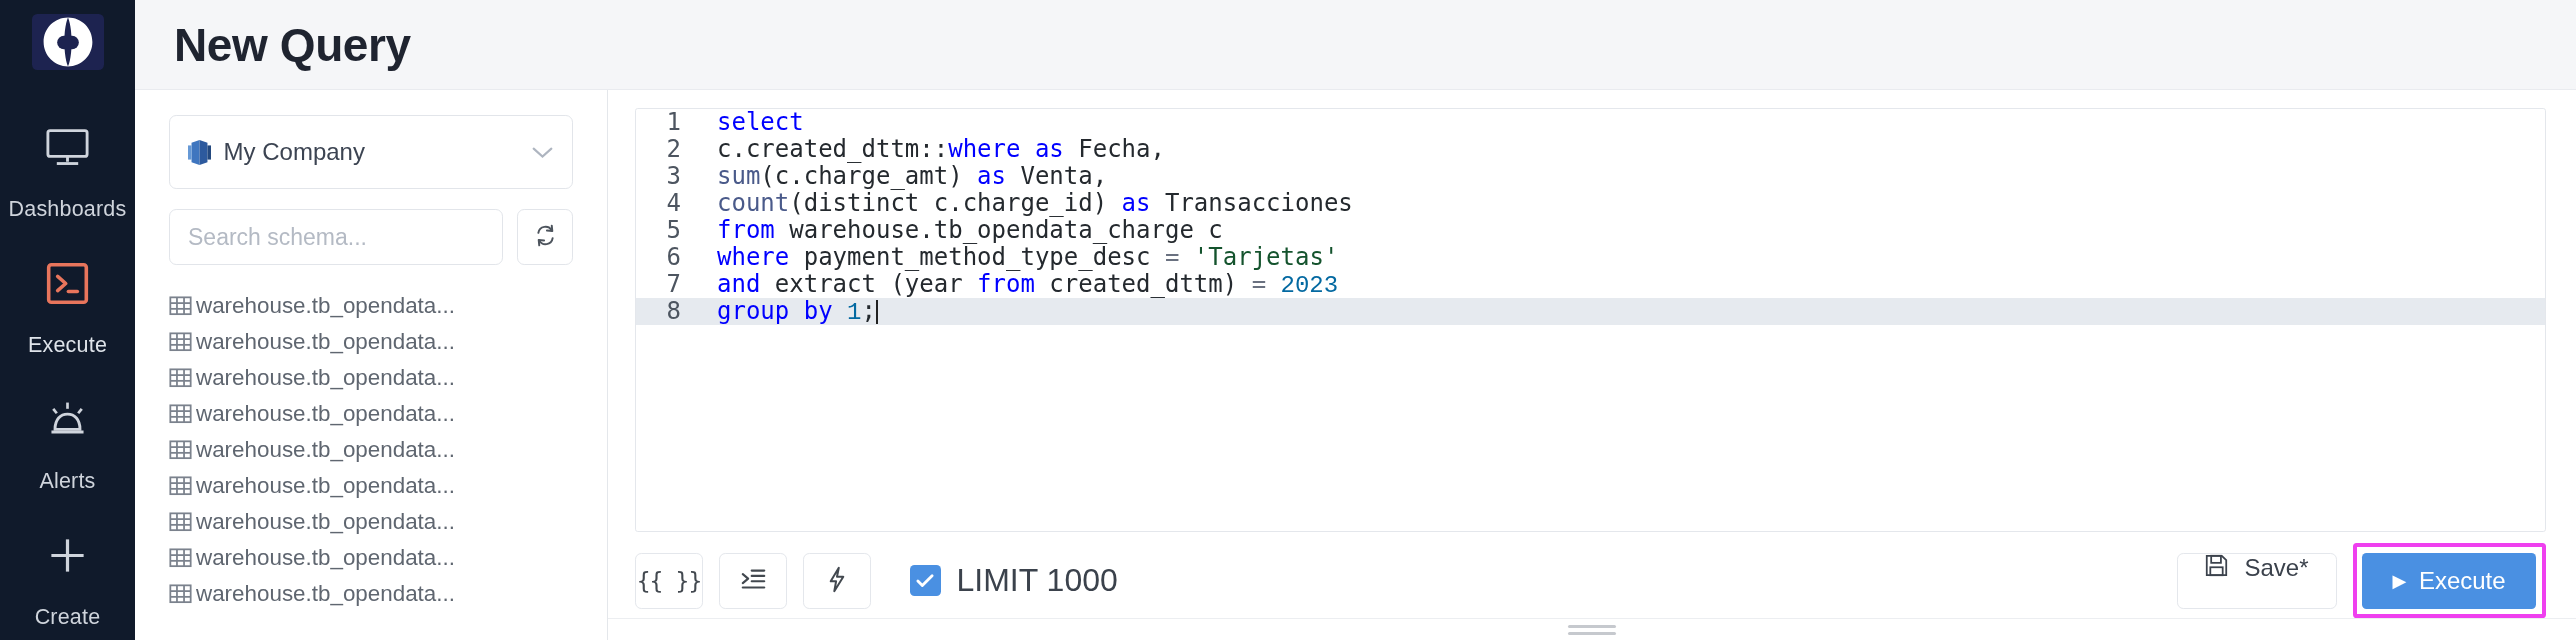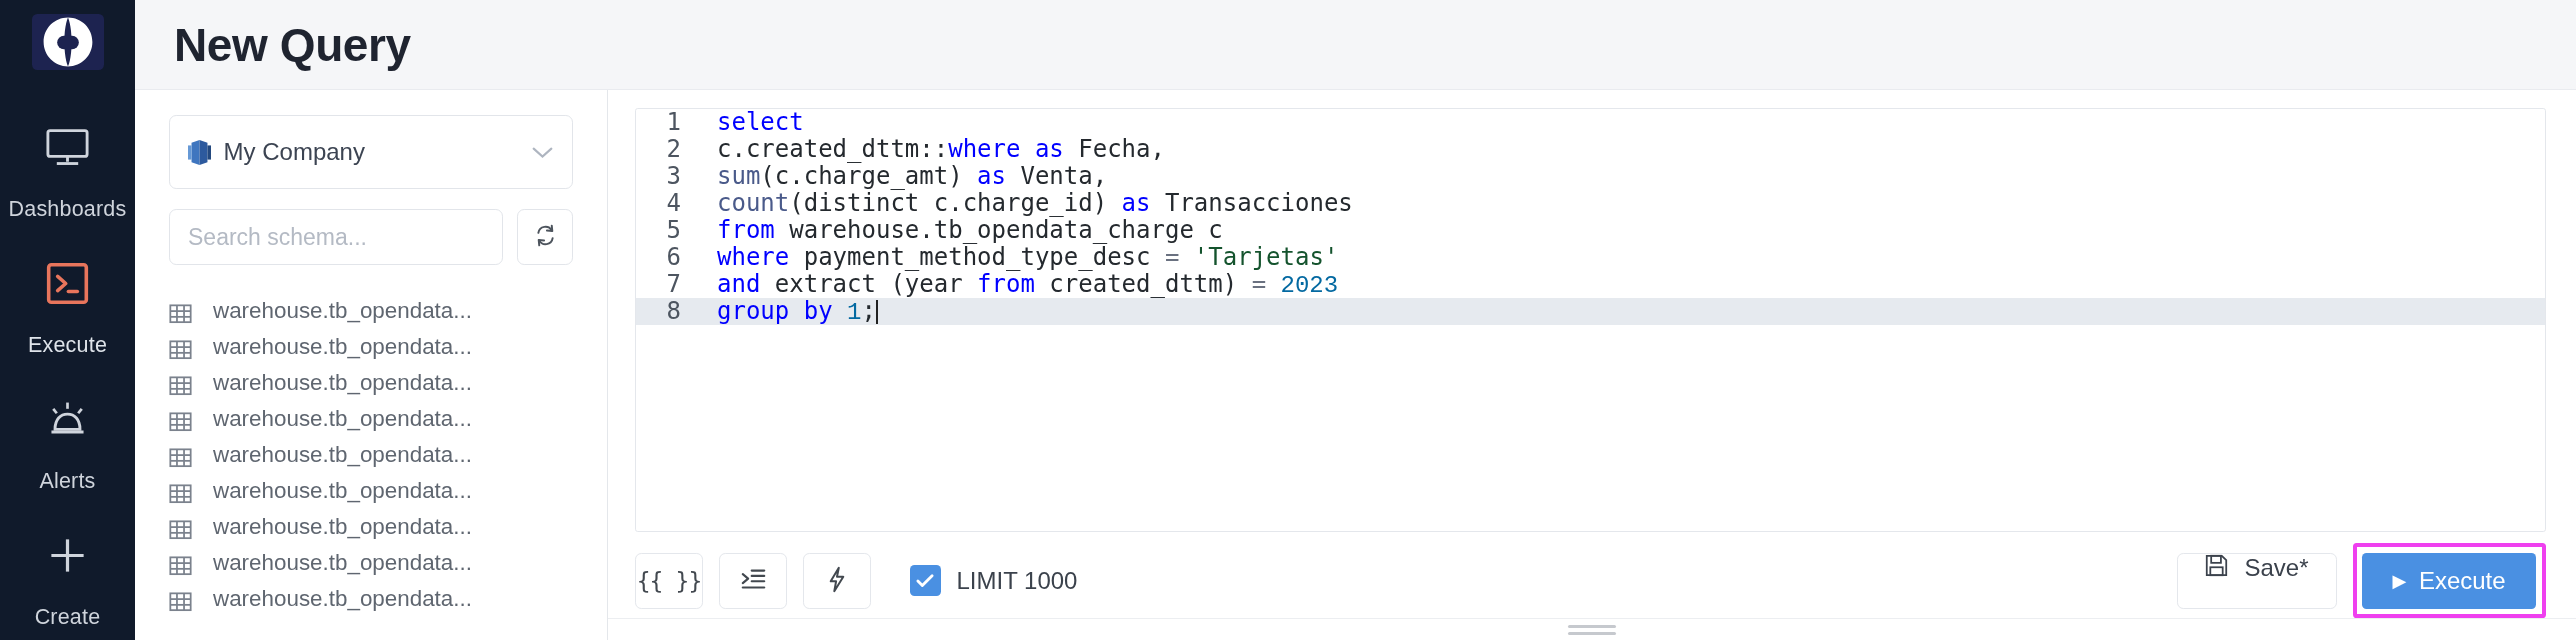--- a/index.html
+++ b/index.html
@@ -83,21 +83,21 @@
   .search-input::placeholder { color: #b4bac4; }
   .refresh-btn {
     width: 56px; height: 56px; flex: 0 0 56px;
     border: 0.9px solid #e2e5ea; border-radius: 7.2px;
     background: #fff; cursor: pointer;
     display: flex; align-items: center; justify-content: center;
   }
 
   .table-list { margin-top: 23px; overflow: hidden; flex: 1; }
   .table-item {
-    display: flex; align-items: flex-end; gap: 21px;
+    display: flex; align-items: center; gap: 4px;
     height: 36px; cursor: pointer;
   }
   .tbl-icon { width: 23px; height: 21.5px; flex: 0 0 23px; color: #7b828d; }
   .tbl-name {
     font-size: 22.4px; color: #5f6670;
     white-space: nowrap; overflow: hidden;
     font-family: "Liberation Sans", sans-serif;
   }
 
   
@@ -147,21 +147,21 @@
     background: #fff; cursor: pointer;
     display: flex; align-items: center; justify-content: center;
     color: #42484f;
   }
   .icon-btn .braces { font-size: 23px; font-family: "DejaVu Sans Mono", monospace; letter-spacing: -0.9px; }
   .limit-wrap { display: flex; align-items: center; gap: 16px; margin-left: 23px; cursor: pointer; }
   .ckbox {
     width: 30.5px; height: 30.5px; border-radius: 4.5px;
     background: #4a90e2; display: flex; align-items: center; justify-content: center;
   }
-  .limit-label { font-size: 24px; color: #3b424c; }
+  .limit-label { font-size: 32px; color: #3b424c; }
   .tb-right { margin-left: auto; display: flex; align-items: center; gap: 0; }
   .save-btn {
     height: 56px; padding: 0 27px;
     border: 0.9px solid #e4e7ec; border-radius: 6.3px; background: #fff;
     display: flex; align-items: flex-start; gap: 17px;
     font-size: 24px; color: #3b424c; cursor: pointer;
     font-family: "Liberation Sans", sans-serif;
   }
   .exec-hl {
     margin-left: 16px; padding: 5.4px;

